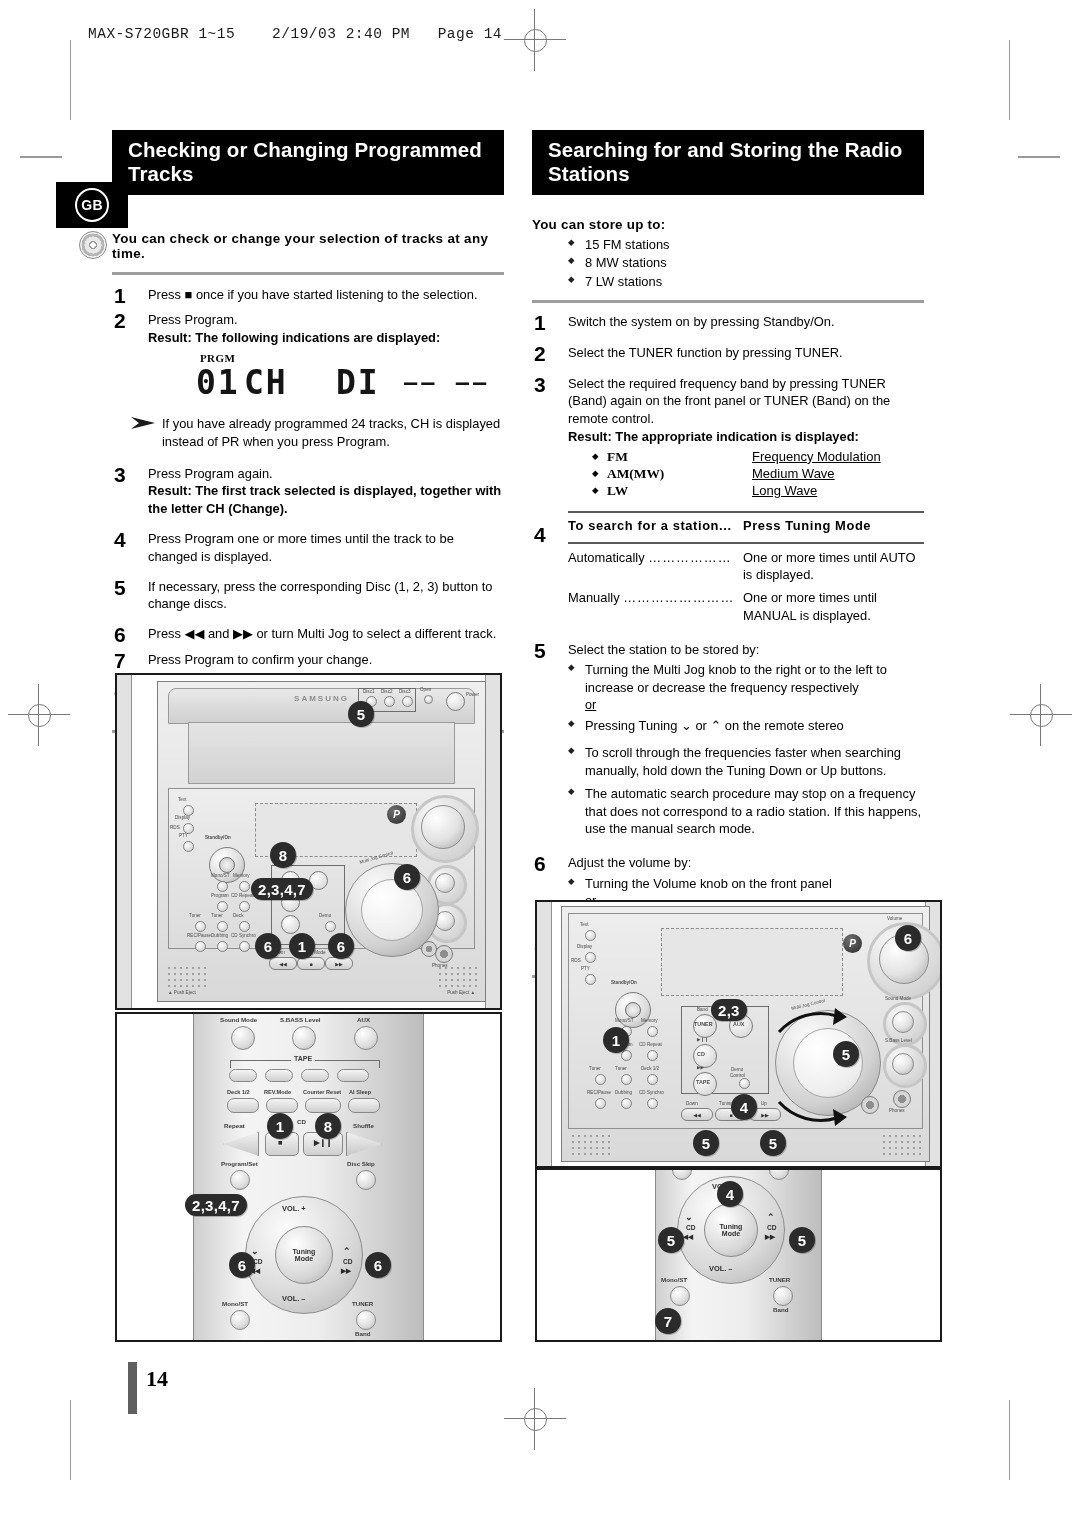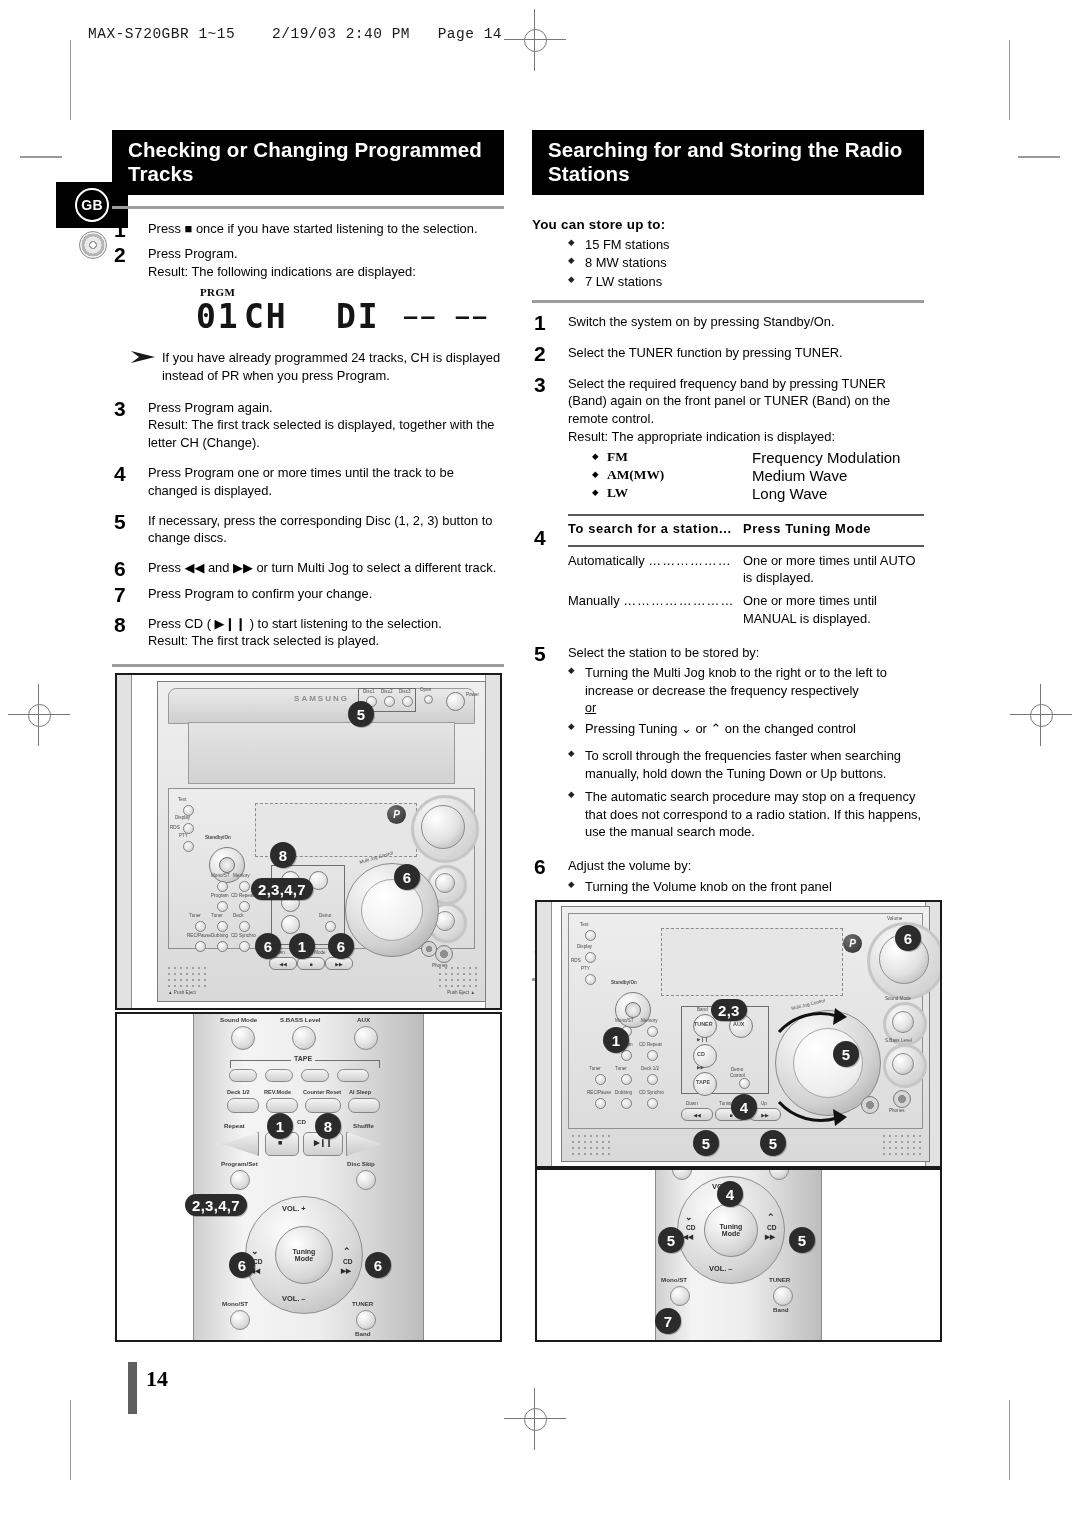--- a/index.html
+++ b/index.html
@@ -38,21 +38,21 @@
   .introline{font-size:13.4px;font-weight:bold;letter-spacing:.35px;margin-top:36px;}
   .introline.plain{letter-spacing:.25px;}
 
   .hr-thick{height:3px;background:#9d9d9d;margin-top:11px;}
 
   
   .step{position:relative;padding-left:36px;margin-top:11px;font-size:12.9px;line-height:1.38;}
   .step .num{position:absolute;left:2px;top:-4px;font-size:21px;font-weight:bold;
              font-family:"Liberation Sans",sans-serif;}
   .step .num.small{top:-2px;}
-  .result{display:block;}
+  .result{display:block;font-weight:bold;}
 
   .bullets{list-style:none;margin:3px 0 0;padding:0;}
   .bullets li{position:relative;padding-left:17px;margin-top:2px;line-height:1.38;}
   .bullets li:before{content:"\25C6";position:absolute;left:0;top:1px;font-size:8.5px;color:#222;}
   .bullets.tight li{margin-top:1px;}
   .sub-or{display:block;margin-left:17px;text-decoration:underline;font-size:12.6px;}
 
   
   .lcd{margin:9px 0 6px 84px;position:relative;height:46px;}
   .lcd .prgm{position:absolute;left:4px;top:-4px;font-family:"Liberation Serif",serif;
@@ -81,21 +81,21 @@
   .tbl .row .c1{width:175px;white-space:nowrap;}
   .tbl .row .c2{width:178px;}
   .dots{letter-spacing:1px;}
 
   .bandtbl{margin-left:60px;margin-top:2px;}
   .bandtbl .brow{display:flex;font-size:12.9px;padding-top:1px;}
   .bandtbl .bk{width:145px;position:relative;padding-left:15px;
                font-family:"Liberation Serif",serif;font-weight:bold;font-size:13.4px;}
   .bandtbl .bk:before{content:"\25C6";position:absolute;left:0;top:2px;font-size:8.5px;
                       font-family:"Liberation Sans",sans-serif;font-weight:normal;}
-  .bandtbl .bv{font-size:15px;}
+  .bandtbl .bv{font-size:13px;text-decoration:underline;}
 
   
   .illo{position:absolute;border:2px solid #1a1a1a;background:#fff;overflow:hidden;}
 
   
   .fp{position:absolute;inset:0;background:#fff;}
   .fp .shellL,.fp .shellR{position:absolute;top:0;bottom:0;width:26px;background:#e2e2e2;
                           border-right:1px solid #8e8e8e;}
   .fp .body{position:absolute;left:40px;right:14px;top:6px;bottom:6px;
             background:linear-gradient(180deg,#efefef,#d9d9d9);border:1px solid #7d7d7d;}
@@ -219,20 +219,21 @@
 
 <div class="gbtab">
   <div class="ring">GB</div>
 </div>
 <div class="disc-ic"></div>
 
 <div class="col col-l">
 
   <div class="banner">Checking or Changing Programmed Tracks</div>
 
+  <div class="introline">You can check or change your selection of tracks at any time.</div>
   <div class="hr-thick"></div>
 
   <div class="step">
     <span class="num">1</span>
     <span>Press ■ once if you have started listening to the selection.</span>
   </div>
 
   <div class="step" style="margin-top:8px;">
     <span class="num">2</span>
     <span>Press Program.</span>
@@ -355,21 +356,21 @@
   </div>
 
   <div class="step" style="margin-top:16px;">
     <span class="num">5</span>
     <span>Select the station to be stored by:</span>
     <ul class="bullets">
       <li>Turning the Multi Jog knob to the right or to the left to increase or decrease the frequency respectively</li>
     </ul>
     <span class="sub-or">or</span>
     <ul class="bullets">
-      <li>Pressing Tuning ⌄ or ⌃ on the changed control</li>
+      <li>Pressing Tuning ⌄ or ⌃ on the remote stereo</li>
     </ul>
     <ul class="bullets" style="margin-top:9px;">
       <li style="margin-top:0;">To scroll through the frequencies faster when searching manually, hold down the Tuning Down or Up buttons.</li>
       <li style="margin-top:5px;">The automatic search procedure may stop on a frequency that does not correspond to a radio station. If this happens, use the manual search mode.</li>
     </ul>
   </div>
 
   <div class="step" style="margin-top:16px;">
     <span class="num">6</span>
     <span>Adjust the volume by:</span>

